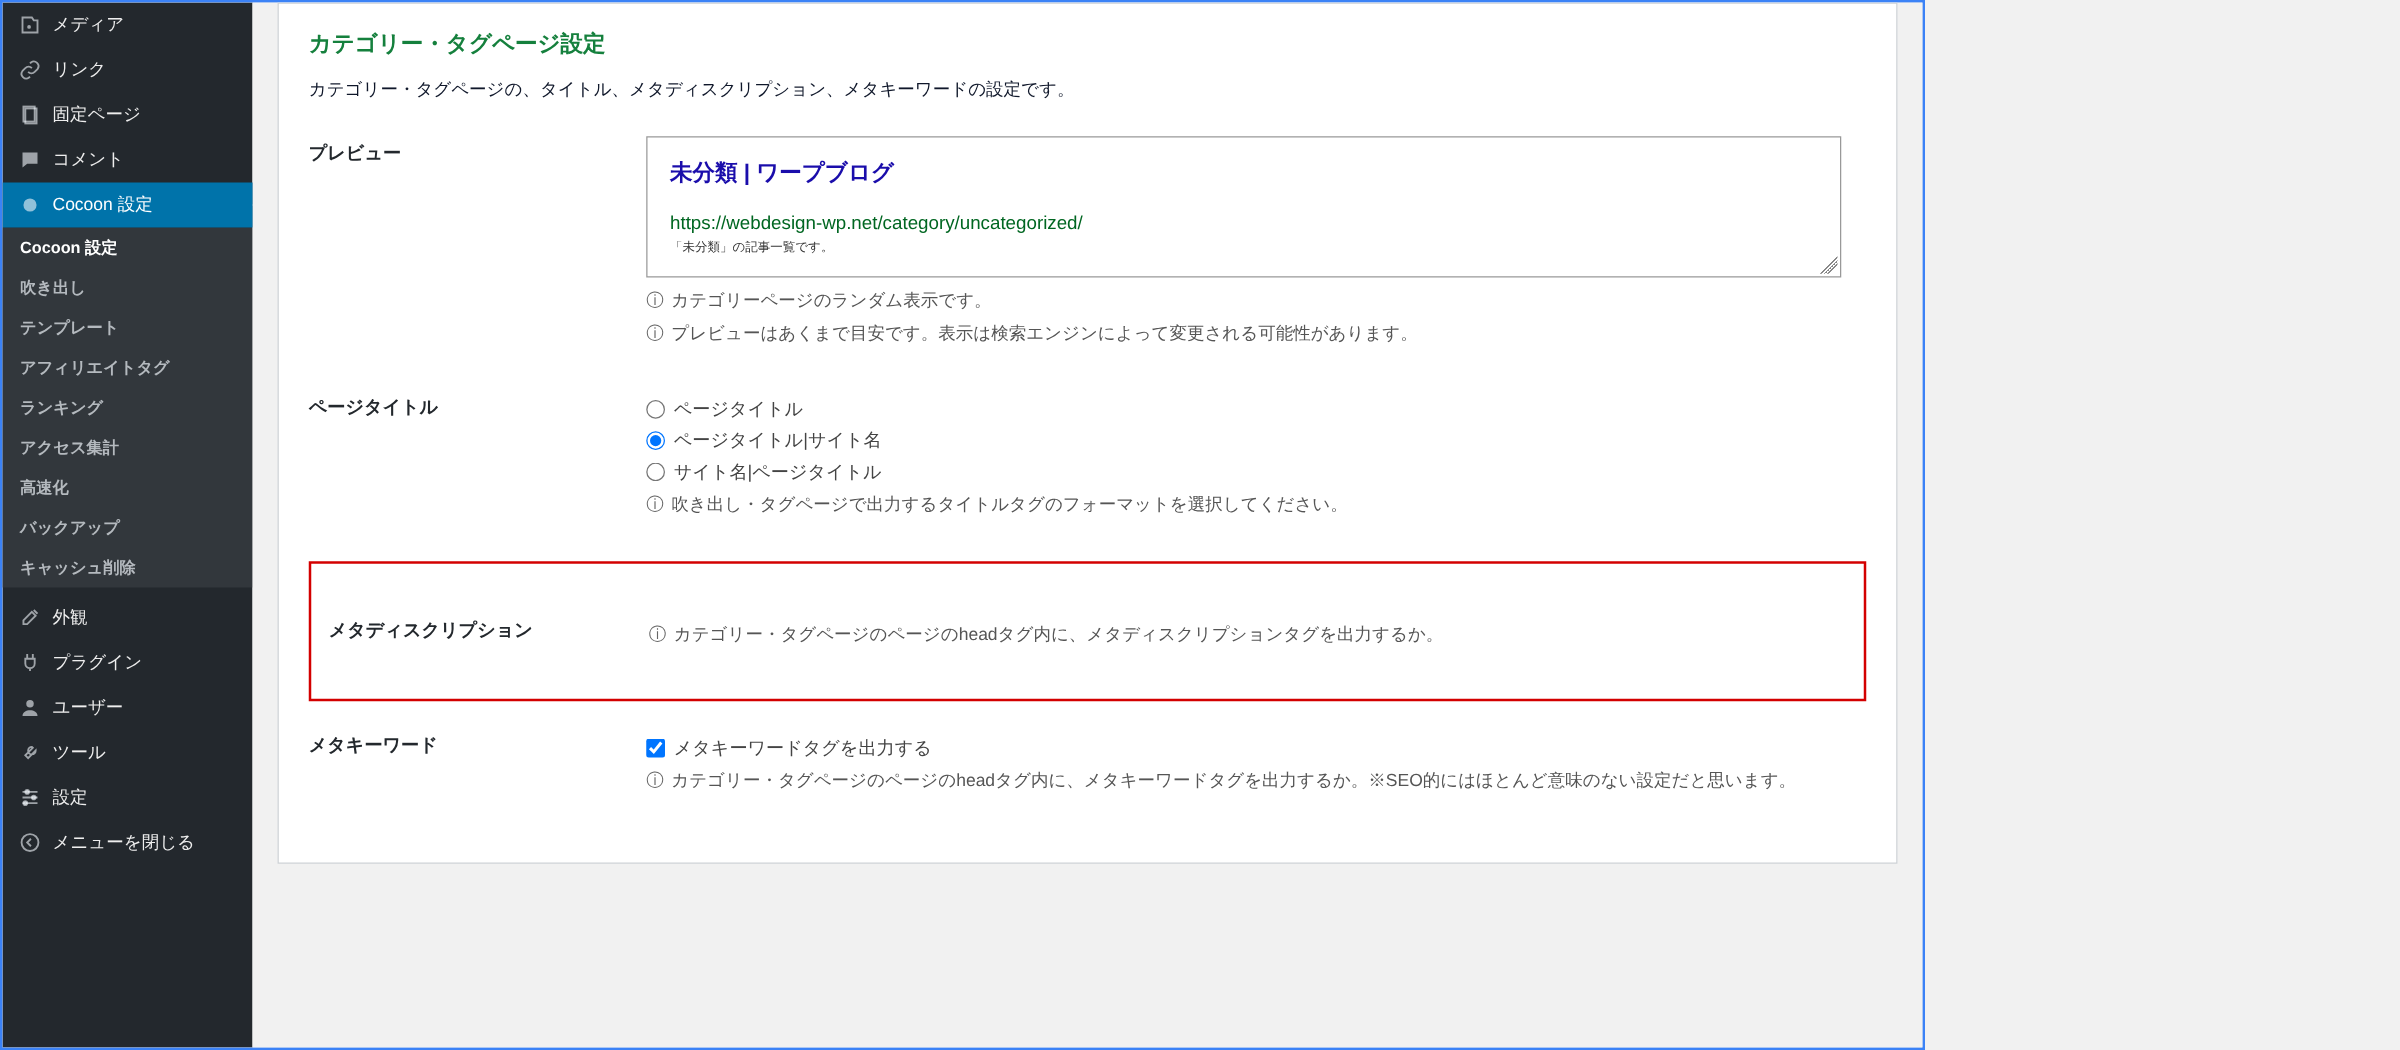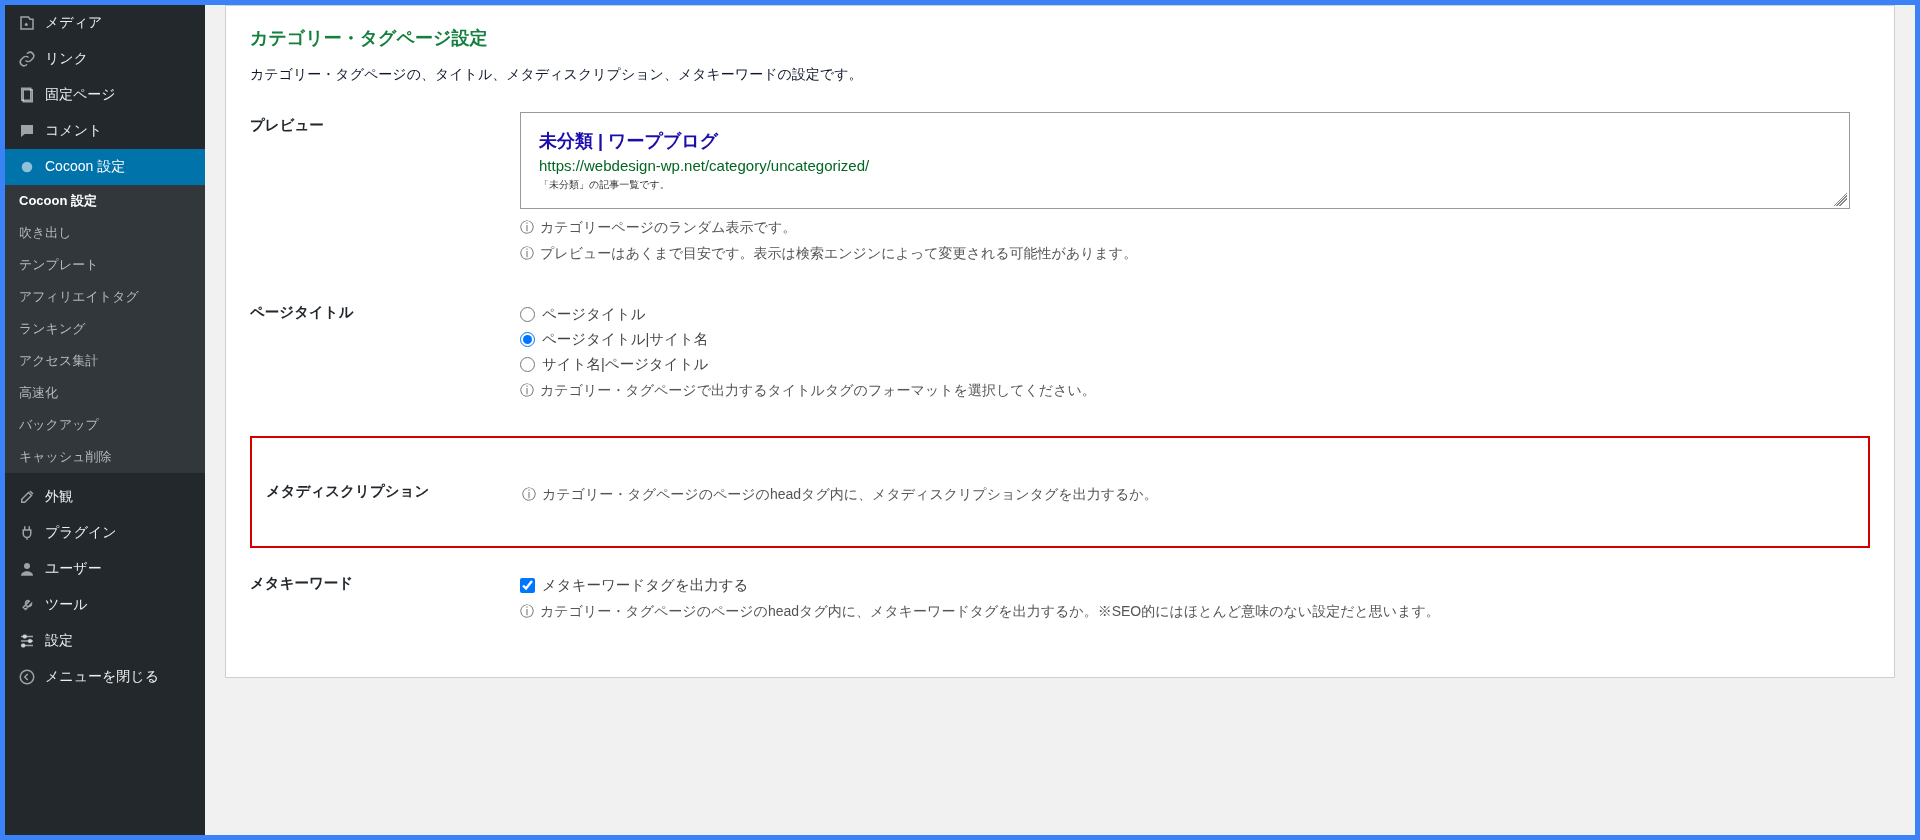--- a/index.html
+++ b/index.html
@@ -1,44 +1,44 @@
 <!DOCTYPE html>
 <html><head>
 <meta charset="utf-8">
 <style>
 * { margin: 0; padding: 0; box-sizing: border-box; }
 body { font-family: -apple-system, BlinkMacSystemFont, "Segoe UI", "Hiragino Kaku Gothic ProN", Meiryo, sans-serif; font-size: 13px; color: #333; background: #f1f1f1; }
-.page { display: flex; width: 1920px; height: 840px; border: 5px solid #3b82f6; overflow: hidden; }
+.page { display: flex; width: 1540px; height: 840px; border: 2px solid #3b82f6; overflow: hidden; }
 
 
 .sidebar { width: 200px; background: #23282d; color: #eee; flex: 0 0 200px; }
 .sidebar-item { display: flex; align-items: center; padding: 8px 12px; color: #eee; font-size: 14px; cursor: pointer; }
 .sidebar-item .icon { width: 20px; height: 20px; margin-right: 8px; display: inline-flex; align-items: center; justify-content: center; color: rgba(240,245,250,.6); }
 .sidebar-item.active { background: #0073aa; color: #fff; position: relative; }
 .sidebar-item.active::after { content: ""; position: absolute; right: -10px; top: 50%; transform: translateY(-50%); border-top: 10px solid transparent; border-bottom: 10px solid transparent; border-right: 10px solid #f1f1f1; }
 .sidebar-sub { background: #32373c; }
-.sidebar-sub-item { padding: 7px 12px 7px 14px; color: #b4b9be; font-size: 13px; cursor: pointer; }
+.sidebar-sub-item { padding: 7px 12px 7px 14px; color: #b4b9be; font-size: 13px; cursor: pointer; font-weight: bold; }
 .sidebar-sub-item.sub-active { color: #fff; font-weight: 600; }
 .sidebar-sep { height: 6px; }
 
 
 .main { flex: 1; background: #f1f1f1; padding: 0 20px 20px 20px; overflow: auto; }
 .panel { background: #fff; border: 1px solid #ccd0d4; padding: 0; }
 .panel-inner { padding: 20px 24px; }
 .section-title { font-size: 18px; font-weight: 700; color: #15803d; margin-bottom: 16px; }
 .section-desc { font-size: 14px; color: #0f172a; margin-bottom: 28px; }
 
 .form-row { display: flex; align-items: flex-start; margin-bottom: 34px; }
 .form-row.highlighted { border: 2px solid #d30000; padding: 40px 0 40px 0; margin: 0 0 22px 0; }
 .form-row .label-col { width: 270px; flex: 0 0 270px; font-size: 14.5px; font-weight: 700; color: #23282d; padding-top: 4px; }
 .form-row .field-col { flex: 1; padding-right: 20px; }
 
 .preview-box { border: 1px solid #999; background: #fff; padding: 16px 18px; position: relative; min-height: 88px; margin-bottom: 10px; }
 .preview-box .resize { position: absolute; right: 2px; bottom: 2px; width: 14px; height: 14px; background: linear-gradient(135deg, transparent 0 50%, #888 50% 55%, transparent 55% 60%, #888 60% 65%, transparent 65% 70%, #888 70% 75%, transparent 75%); }
-.preview-title { color: #1a0dab; font-size: 18px; font-weight: 700; margin-bottom: 4px; }
+.preview-title { color: #1a0dab; font-size: 18px; font-weight: 700; margin-bottom: 20px; }
 .preview-url { color: #006621; font-size: 15px; margin-bottom: 4px; }
 .preview-snippet { color: #333; font-size: 10px; }
 
 .info-line { color: #555; font-size: 14px; margin: 8px 0 2px 0; display: flex; align-items: center; }
 .info-line .info-icon { margin-right: 6px; color: #666; }
 .radio-line, .check-line { display: flex; align-items: center; font-size: 14.5px; color: #444; margin: 6px 0; }
 .radio-line input, .check-line input { margin-right: 7px; width: 15px; height: 15px; }
 
 svg { width: 18px; height: 18px; }
 </style>
@@ -198,21 +198,21 @@
             <label class="radio-line">
               <input type="radio" name="pt" checked="" style="">
               <span>ページタイトル|サイト名</span>
             </label>
             <label class="radio-line">
               <input type="radio" name="pt" style="">
               <span>サイト名|ページタイトル</span>
             </label>
             <div class="info-line">
               <span class="info-icon">ⓘ</span>
-              <span>カテゴリー・タグページで出力するタイトルタグのフォーマットを選択してください。</span>
+              <span>吹き出し・タグページで出力するタイトルタグのフォーマットを選択してください。</span>
             </div>
           </div>
         </div>
 
         <div class="form-row highlighted">
           <div class="label-col" style="padding-left:14px;">メタディスクリプション</div>
           <div class="field-col">
             <div class="info-line">
               <span class="info-icon">ⓘ</span>
               <span>カテゴリー・タグページのページのheadタグ内に、メタディスクリプションタグを出力するか。</span>

